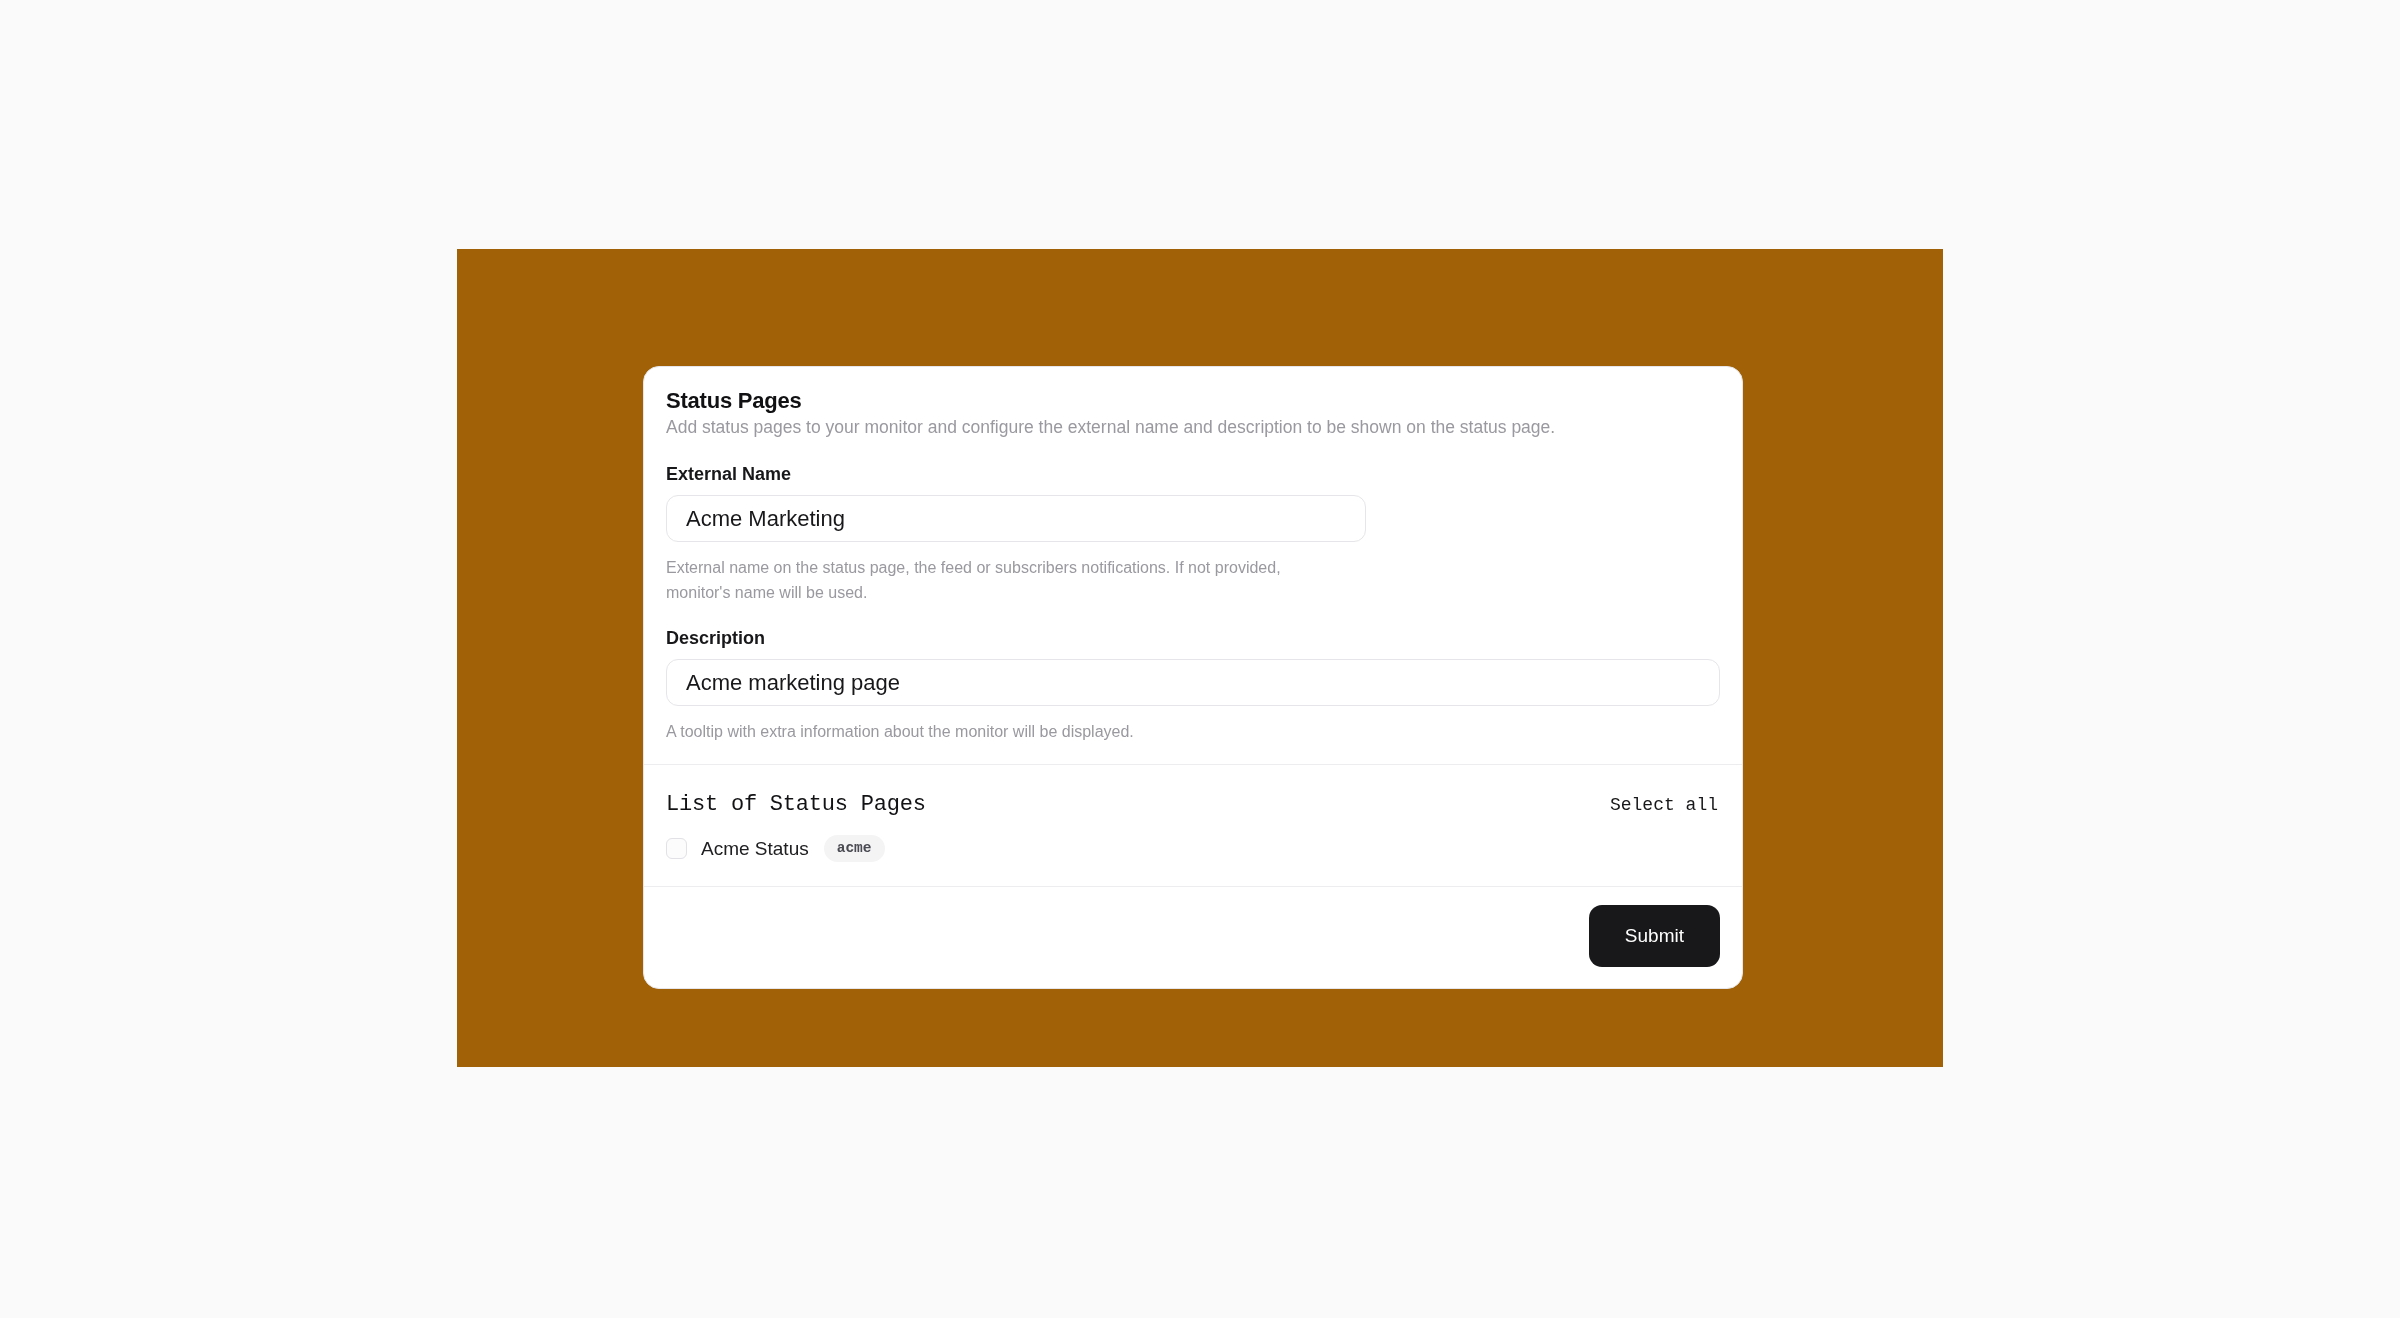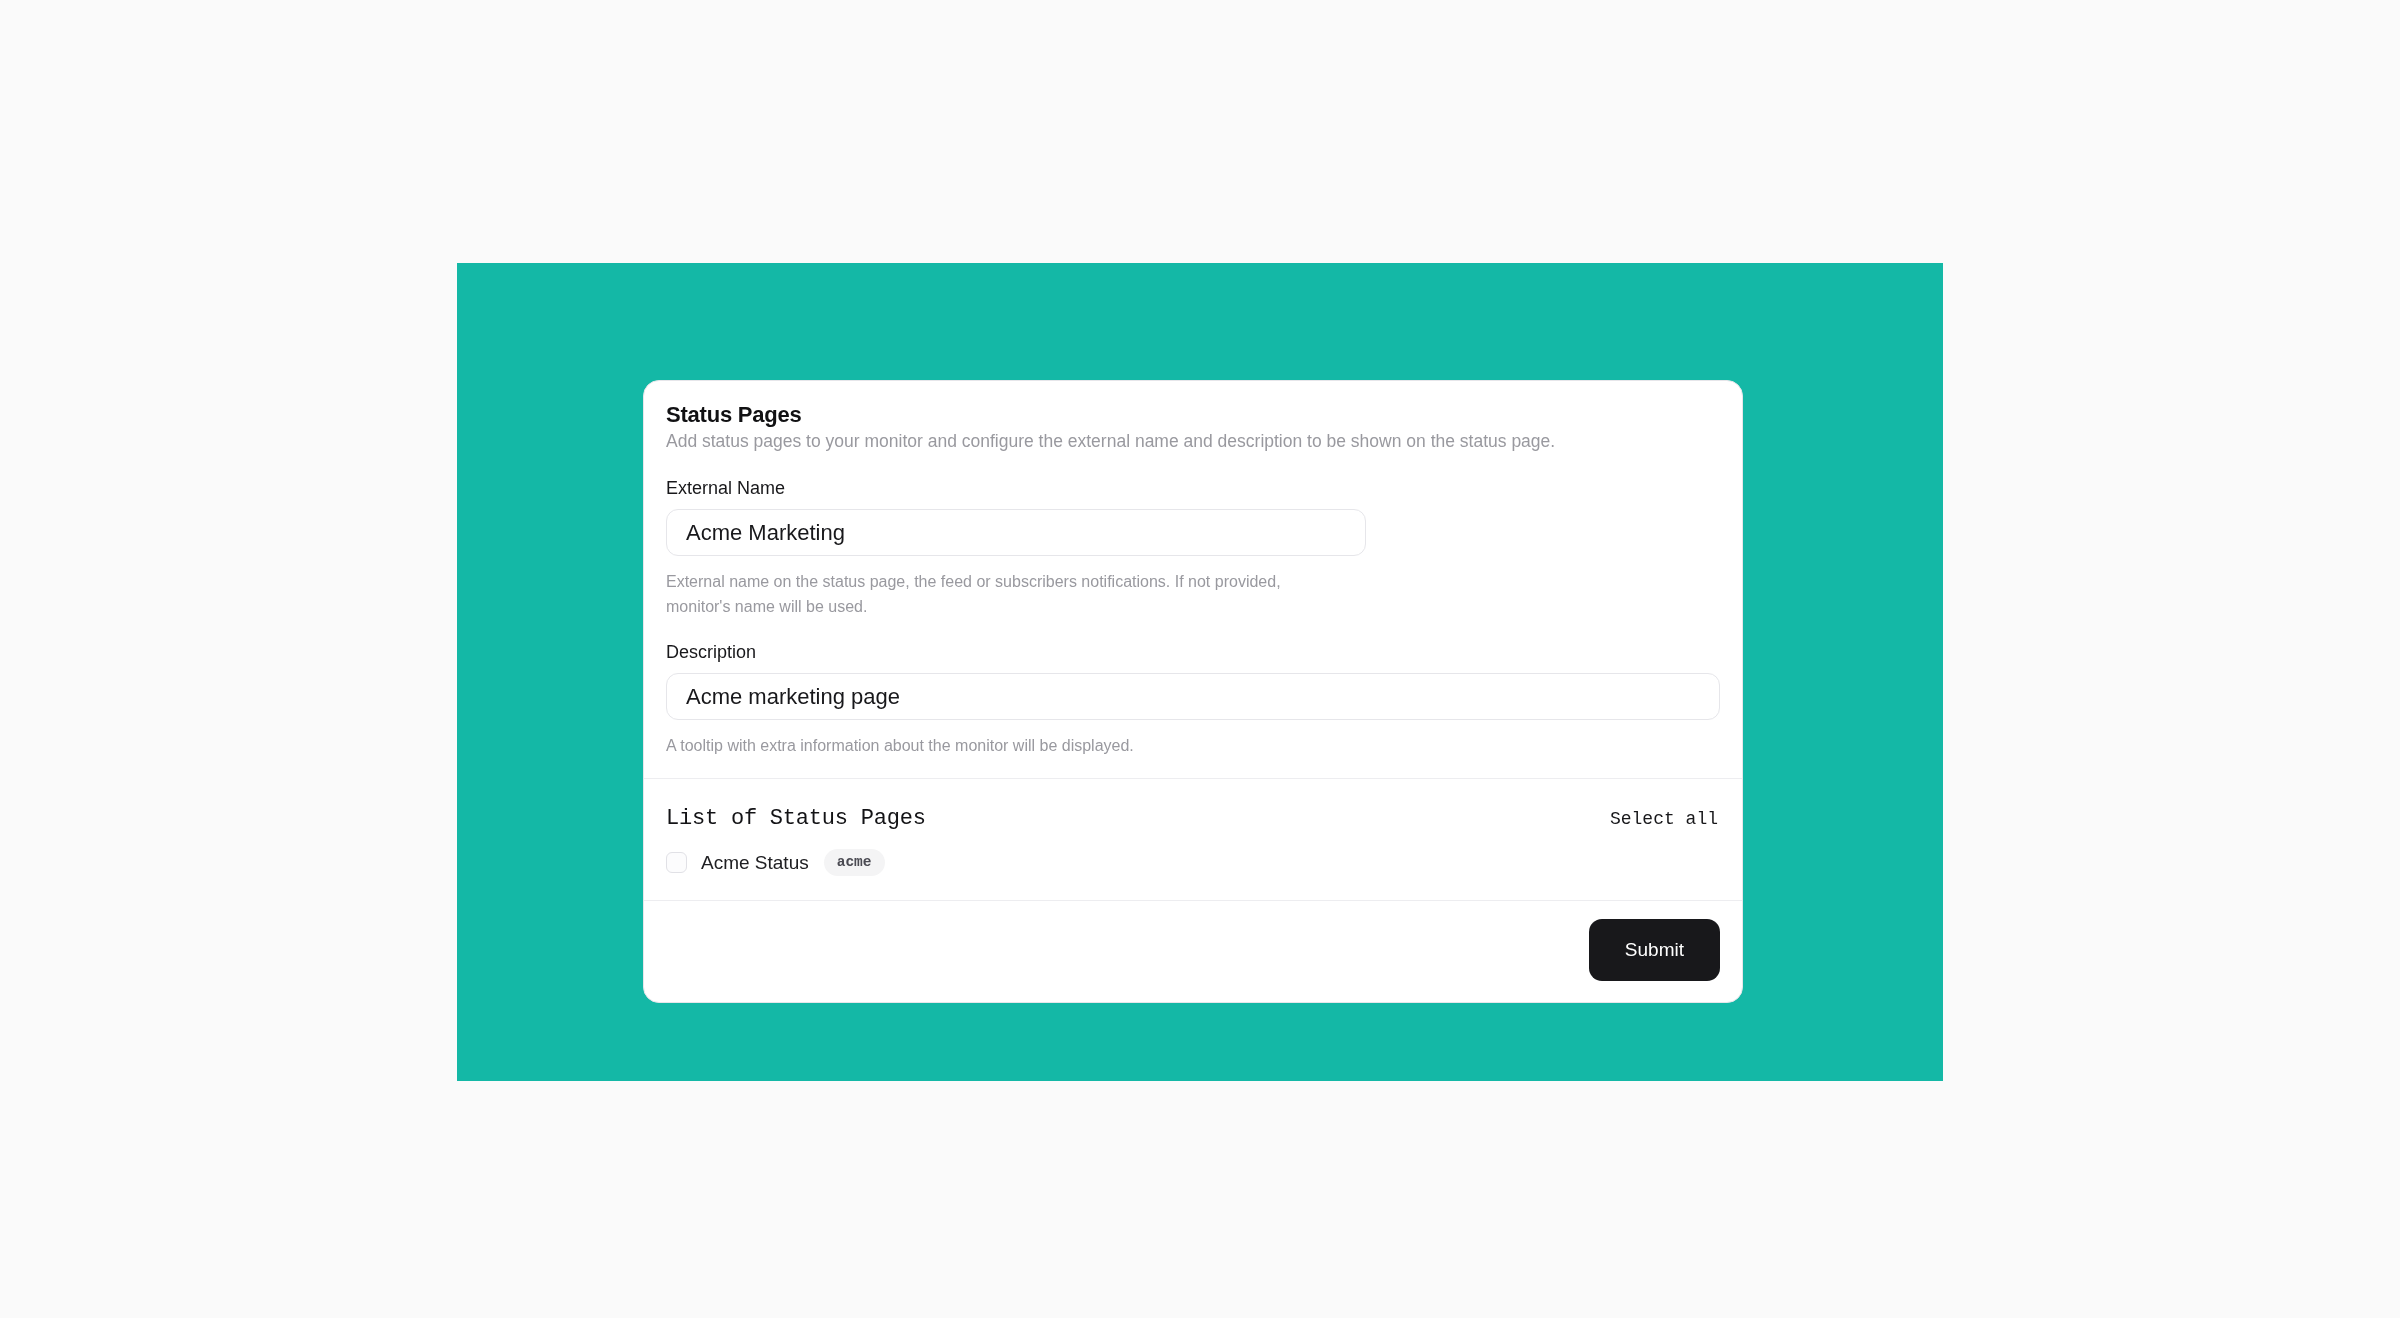--- a/index.html
+++ b/index.html
@@ -5,23 +5,23 @@
   * { margin: 0; padding: 0; box-sizing: border-box; }
   html, body {
     width: 2400px; height: 1318px;
     font-family: "Liberation Sans", "DejaVu Sans", sans-serif;
     background: #fafafa;
     overflow: hidden;
     position: relative;
   }
   .stage {
     position: absolute;
-    left: 457px; top: 263px;
+    left: 457px; top: 249px;
     width: 1486px; height: 818px;
-    background: #14b8a6;
+    background: #a16207;
   }
   .card {
     position: absolute;
     left: 186px; top: 117px;
     width: 1100px;
     background: #ffffff;
     border: 1px solid #e6e6ea;
     border-radius: 16px;
     color: #18181b;
   }
@@ -33,21 +33,21 @@
   }
   .card-subtitle {
     margin-top: 0;
     font-size: 17.5px; line-height: 24px;
     color: #99999f;
   }
   .field { margin-top: 24px; }
   .field + .field { margin-top: 22px; }
   .field-label {
     display: block;
-    font-size: 18px; font-weight: 400; line-height: 22px;
+    font-size: 18px; font-weight: 700; line-height: 22px;
     color: #18181b;
   }
   .text-input {
     display: block;
     margin-top: 10px;
     height: 47px;
     border: 1px solid #e6e6ea;
     border-radius: 12px;
     background: #ffffff;
     padding: 0 19px;

